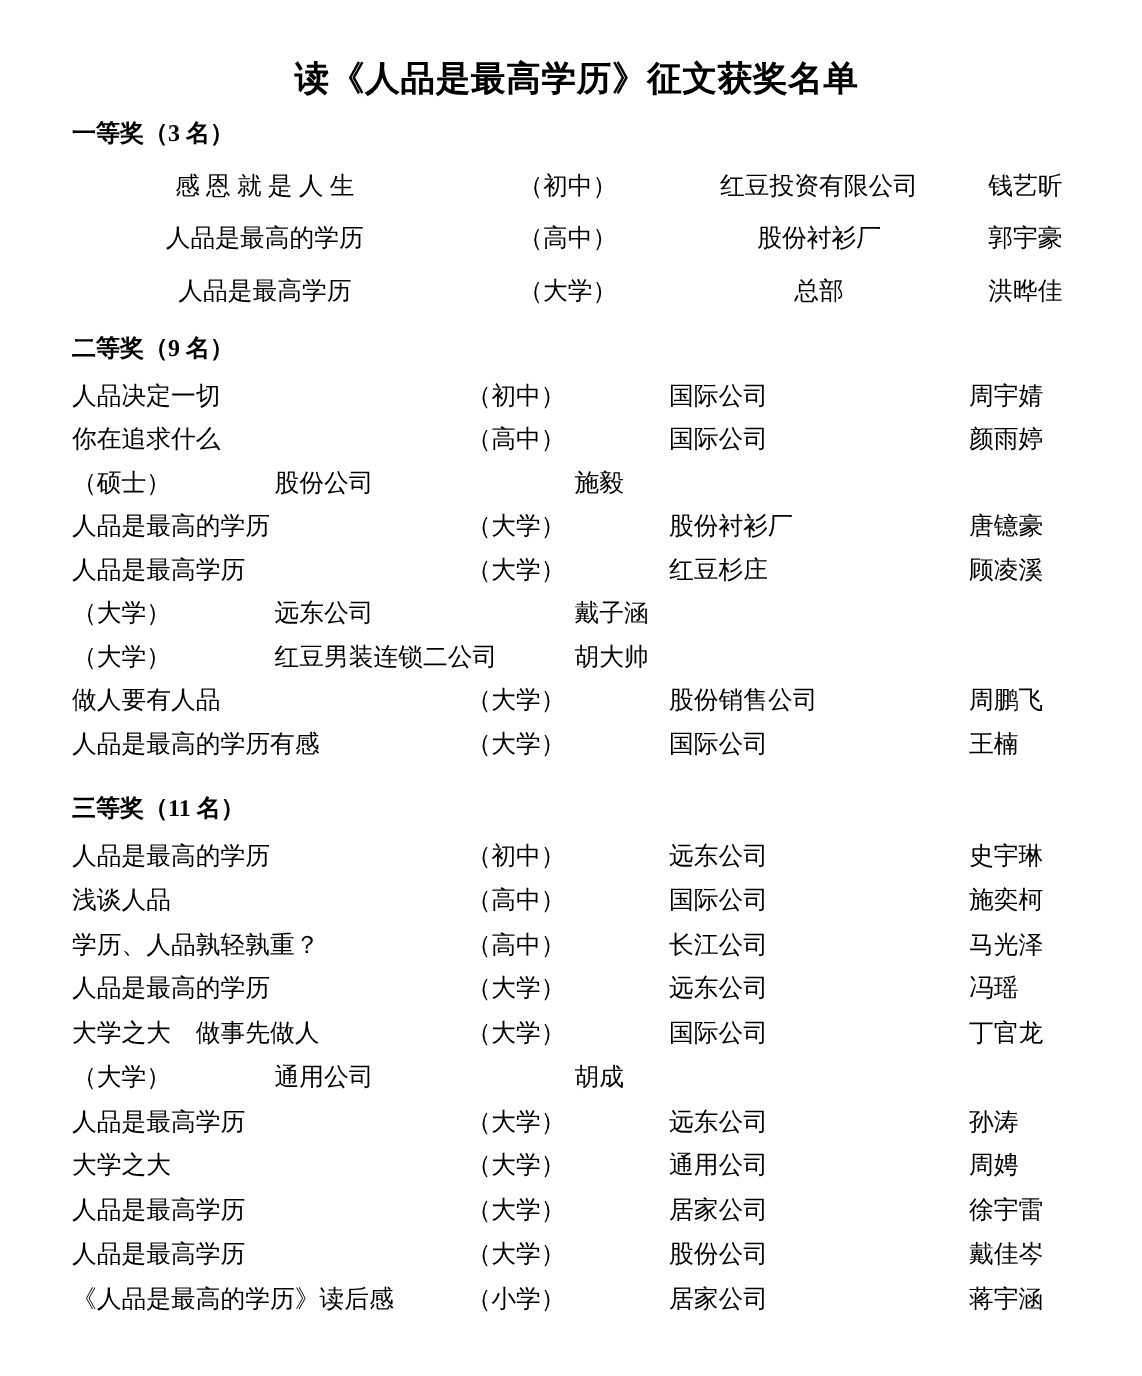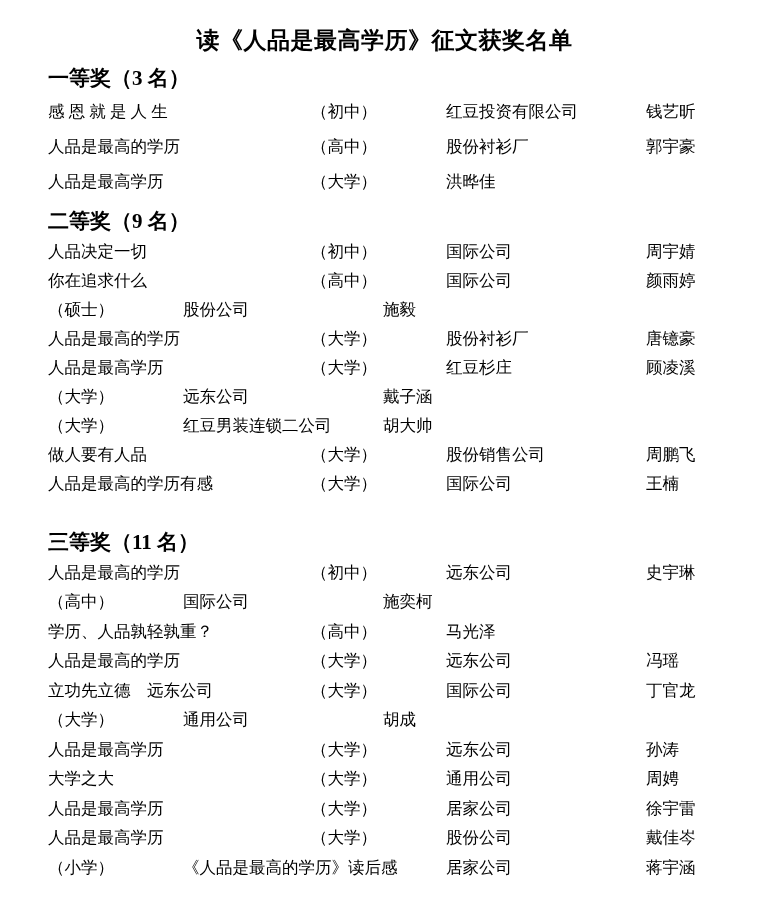--- a/index.html
+++ b/index.html
@@ -11,55 +11,55 @@
     width: 761px;
     height: 917px;
     overflow: hidden;
     font-family: "Liberation Serif", "DejaVu Serif", serif;
     color: #000000;
   }
   .page {
     box-sizing: border-box;
     width: 761px;
     height: 650px;
-    padding: 26px 40px 0 48px;
+    padding: 38px 40px 0 48px;
     background: #ffffff;
   }
   .doc-title {
     margin: 0;
     text-align: center;
     font-size: 23px;
     font-weight: 700;
     line-height: 30px;
     white-space: nowrap;
     letter-spacing: 0.5px;
   }
   .award-section {
     margin-top: 8px;
   }
   .award-section:nth-of-type(2) {
   }
   .award-section:nth-of-type(3) {
-    margin-top: 30px;
+    margin-top: 16px;
   }
   .section-header {
     margin: 0 0 2px 0;
-    font-size: 21px;
+    font-size: 16px;
     font-weight: 700;
     line-height: 28px;
     white-space: nowrap;
   }
   .row {
     display: flex;
     align-items: center;
     height: 29px;
     font-size: 16.5px;
     white-space: nowrap;
   }
-  .award-section:nth-of-type(1) .row { height: 35px; }
+  .award-section:nth-of-type(1) .row { height: 35px; text-align: center; }
   .award-section:nth-of-type(3) .row { height: 29.5px; }
   .cell { flex: 0 0 auto; }
   .cell.c-title { min-width: 257px; padding-right: 6px; }
   .cell.c-level { min-width: 135px; }
   .cell.c-org   { min-width: 200px; }
   .cell.c-name  { flex: 1 1 auto; }
 </style>
 </head>
 <body>
 
@@ -79,20 +79,21 @@
   <div class="row">
     <span class="cell c-title">人品是最高的学历</span>
     <span class="cell c-level">（高中）</span>
     <span class="cell c-org">股份衬衫厂</span>
     <span class="cell c-name">郭宇豪</span>
   </div>
 
   <div class="row">
     <span class="cell c-title">人品是最高学历</span>
     <span class="cell c-level">（大学）</span>
+    <span class="cell c-org">总部</span>
     <span class="cell c-name">洪晔佳</span>
   </div>
 </div>
   </section>
 
   <section class="award-section">
     <h2 class="section-header">二等奖（9 名）</h2>
     <div class="rows">
   <div class="row">
     <span class="cell c-title">人品决定一切</span>
@@ -160,40 +161,42 @@
     <h2 class="section-header">三等奖（11 名）</h2>
     <div class="rows">
   <div class="row">
     <span class="cell c-title">人品是最高的学历</span>
     <span class="cell c-level">（初中）</span>
     <span class="cell c-org">远东公司</span>
     <span class="cell c-name">史宇琳</span>
   </div>
 
   <div class="row">
+    <span class="cell c-title">浅谈人品</span>
     <span class="cell c-level">（高中）</span>
     <span class="cell c-org">国际公司</span>
     <span class="cell c-name">施奕柯</span>
   </div>
 
   <div class="row">
     <span class="cell c-title">学历、人品孰轻孰重？</span>
     <span class="cell c-level">（高中）</span>
+    <span class="cell c-org">长江公司</span>
     <span class="cell c-name">马光泽</span>
   </div>
 
   <div class="row">
     <span class="cell c-title">人品是最高的学历</span>
     <span class="cell c-level">（大学）</span>
     <span class="cell c-org">远东公司</span>
     <span class="cell c-name">冯瑶</span>
   </div>
 
   <div class="row">
-    <span class="cell c-title">立功先立德　远东公司</span>
+    <span class="cell c-title">大学之大　做事先做人</span>
     <span class="cell c-level">（大学）</span>
     <span class="cell c-org">国际公司</span>
     <span class="cell c-name">丁官龙</span>
   </div>
 
   <div class="row">
     <span class="cell c-level">（大学）</span>
     <span class="cell c-org">通用公司</span>
     <span class="cell c-name">胡成</span>
   </div>
@@ -220,21 +223,21 @@
   </div>
 
   <div class="row">
     <span class="cell c-title">人品是最高学历</span>
     <span class="cell c-level">（大学）</span>
     <span class="cell c-org">股份公司</span>
     <span class="cell c-name">戴佳岑</span>
   </div>
 
   <div class="row">
+    <span class="cell c-title">《人品是最高的学历》读后感</span>
     <span class="cell c-level">（小学）</span>
-    <span class="cell c-title">《人品是最高的学历》读后感</span>
     <span class="cell c-org">居家公司</span>
     <span class="cell c-name">蒋宇涵</span>
   </div>
 </div>
   </section>
 </div>
 </div>
 
 </body></html>

